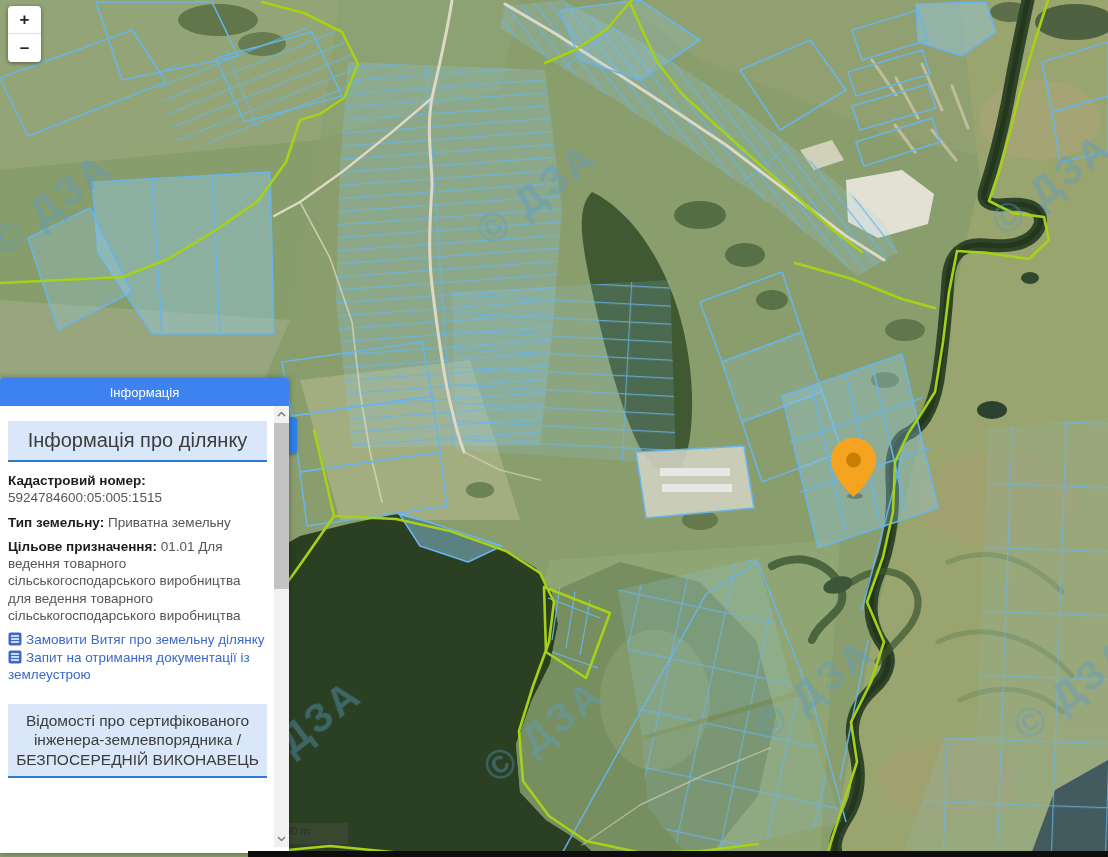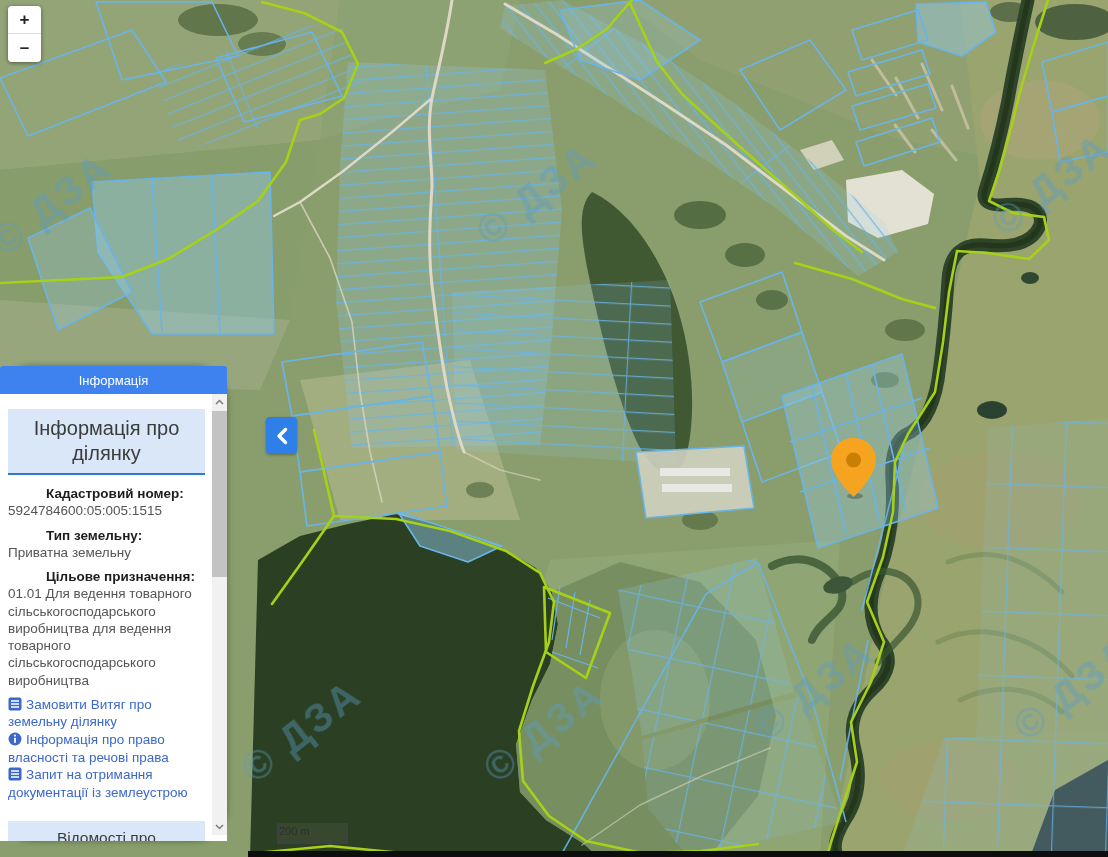--- a/index.html
+++ b/index.html
@@ -8,31 +8,31 @@
   svg.map{position:absolute;left:0;top:0;display:block;}
 
   
   .zoomctl{position:absolute;left:8px;top:6px;width:33px;border-radius:4px;overflow:hidden;
     box-shadow:0 1px 4px rgba(0,0,0,.45);z-index:15;}
   .zoomctl button{display:block;width:33px;height:28px;background:#fff;border:none;cursor:pointer;
     font-family:"Liberation Sans",sans-serif;font-size:17px;font-weight:bold;color:#222;padding:0;line-height:26px;}
   .zoomctl button:first-child{border-bottom:1px solid #ddd;}
 
   
-  .panel{position:absolute;left:0;top:366px;width:227px;height:475px;z-index:20;
-    box-shadow:0 0 6px rgba(0,0,0,.35);border-radius:32px;}
+  .panel{position:absolute;left:0;top:378px;width:289px;height:475px;z-index:20;
+    box-shadow:0 0 6px rgba(0,0,0,.35);}
   .panel-header{height:28px;background:#3e82f0;color:#fff;font-size:13px;
     display:flex;align-items:center;justify-content:center;border-radius:3px 3px 0 0;}
   .panel-body{position:relative;height:447px;background:#fff;overflow:hidden;}
   .panel-content{position:absolute;left:0;top:0;right:15px;bottom:0;padding:0 7px 0 8px;overflow:hidden;}
   .secbox{background:#d9e7f8;border-bottom:2px solid #2e7ad1;text-align:center;color:#3c3c3c;
     padding:7px 3px;margin:15px 0 10px 0;font-size:20px;line-height:1.25;}
   .secbox.small{font-size:15.5px;margin-top:20px;}
   .fld{font-size:13.5px;color:#555;margin:7px 0;line-height:1.28;}
-  .fld b{color:#1d1d1d;margin-left:38px;}
+  .fld b{color:#1d1d1d;}
   .fld .blocklabel{display:block;}
   a.plink{display:block;color:#3b68c9;font-size:13.5px;line-height:1.3;margin:0 0;text-decoration:none;cursor:pointer;}
   a.plink svg{vertical-align:-2px;margin-right:4px;}
   
   .sbar{position:absolute;right:0;top:0;width:15px;height:441px;background:#f1f1f1;}
   .sbtn{position:absolute;left:0;width:15px;height:16px;background:#f1f1f1;display:flex;align-items:center;justify-content:center;cursor:pointer;}
   .sbtn.up{top:0;} .sbtn.down{bottom:0;}
   .sthumb{position:absolute;left:0;top:17px;width:15px;height:166px;background:#c3c3c3;cursor:pointer;}
 
   
@@ -260,27 +260,20 @@
       </p>
 
       <a class="plink">
         <svg width="14" height="14" viewBox="0 0 14 14">
           <rect x="0.5" y="0.5" width="13" height="13" rx="2" fill="#3b68c9"></rect>
           <path d="M3,4 H11 M3,7 H11 M3,10 H11" stroke="#fff" stroke-width="1.4"></path>
         </svg><span>Замовити Витяг про земельну ділянку</span>
       </a>
       <a class="plink">
         <svg width="14" height="14" viewBox="0 0 14 14">
-          <circle cx="7" cy="7" r="6.5" fill="#3b68c9"></circle>
-          <rect x="6.1" y="5.8" width="1.8" height="5" fill="#fff"></rect>
-          <circle cx="7" cy="3.6" r="1.1" fill="#fff"></circle>
-        </svg><span>Інформація про право власності та речові права</span>
-      </a>
-      <a class="plink">
-        <svg width="14" height="14" viewBox="0 0 14 14">
           <rect x="0.5" y="0.5" width="13" height="13" rx="2" fill="#3b68c9"></rect>
           <path d="M3,4 H11 M3,7 H11 M3,10 H11" stroke="#fff" stroke-width="1.4"></path>
         </svg><span>Запит на отримання документації із землеустрою</span>
       </a>
 
       <div class="secbox small">Відомості про сертифікованого інженера-землевпорядника / БЕЗПОСЕРЕДНІЙ ВИКОНАВЕЦЬ</div>
 
     </div>
 
     <div class="sbar">

